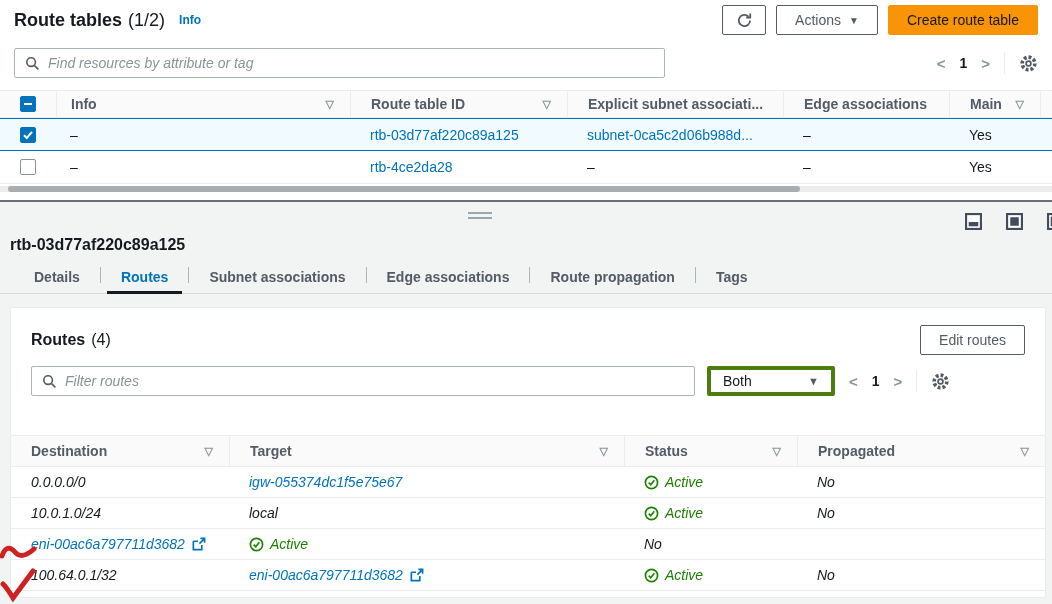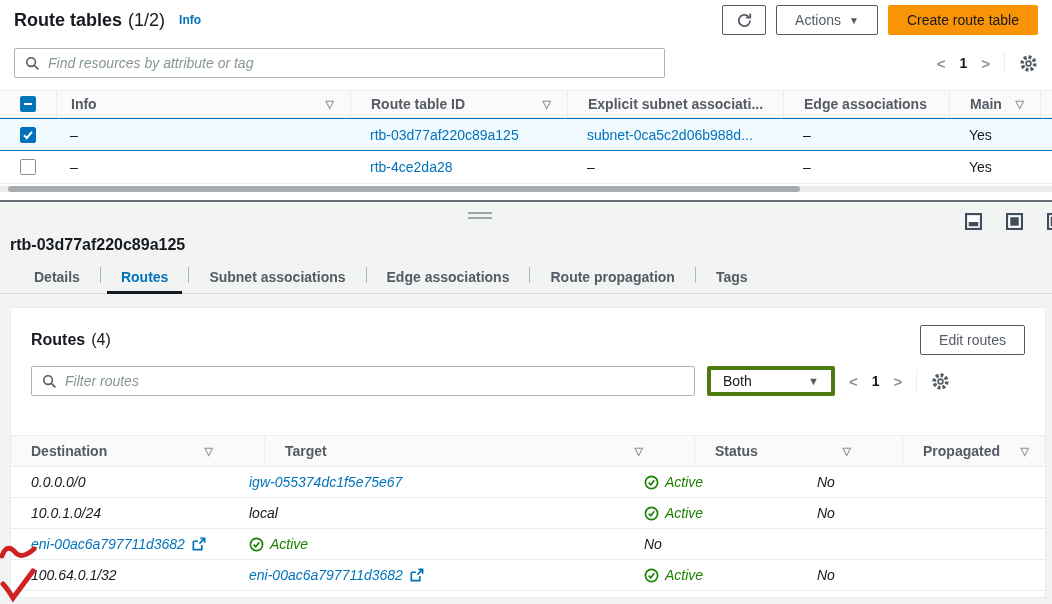--- a/index.html
+++ b/index.html
@@ -80,21 +80,21 @@
   .card-count { font-size:16px; font-weight:normal; margin-left:6px; }
   .card-header .btn { margin-left:auto; }
   .filter-row { display:flex; align-items:center; gap:12px; padding:2px 20px 0 20px; }
   .filter-box { width:664px; }
   .select { width:128px; height:30px; border:4px solid #4d7c0f; border-radius:2px; background:#fff;
     display:flex; align-items:center; justify-content:space-between; padding:0 12px; cursor:pointer; }
   .select .caret { font-size:11px; }
 
   .routes-grid { display:grid; grid-template-columns:218px 395px 173px 1fr; align-items:center; }
   .routes-thead { margin-top:39px; height:32px; background:#fafafa; border-top:1px solid #eaeded;
-    border-bottom:1px solid #eaeded; font-weight:bold; color:#545b64;gap:35px; }
+    border-bottom:1px solid #eaeded; font-weight:bold; color:#545b64; }
   .rrow { height:31px; border-bottom:1px solid #eaeded; background:#fff;font-style:italic; }
   .rcell { padding-left:20px; white-space:nowrap; overflow:hidden; display:flex; align-items:center; gap:6px; }
   .status-ok { color:#1d8102; display:flex; align-items:center; gap:6px; }
 
   .annotation { position:absolute; z-index:20; }
 </style>
 </head>
 <body>
 
 <div class="top-header">

